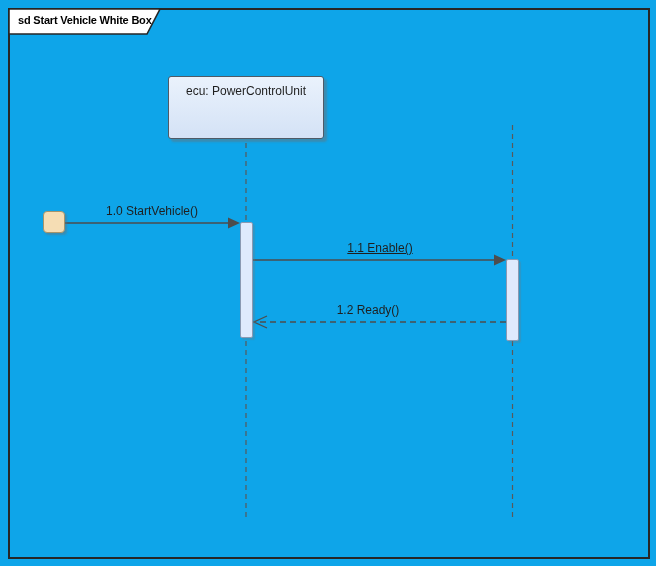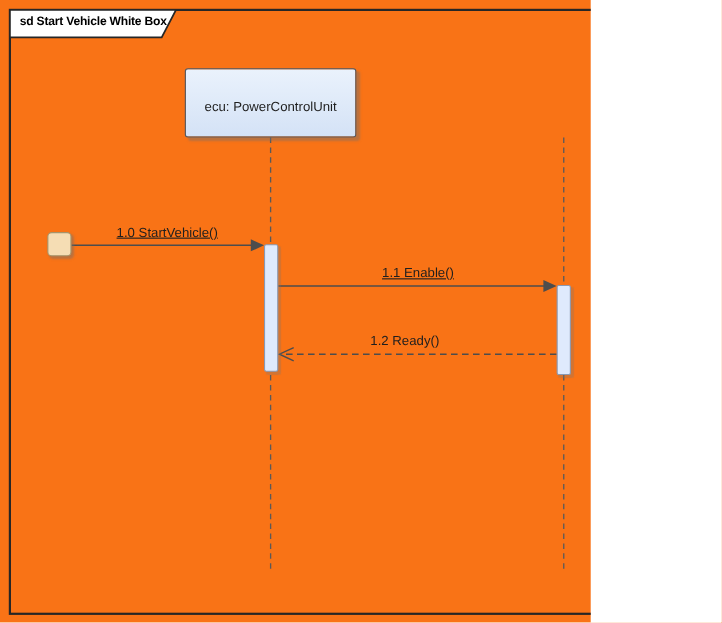--- a/index.html
+++ b/index.html
@@ -2,21 +2,21 @@
 <html style="--frame_border: #262626; --header_fill_top: #eaf2fc; --header_fill_bottom: #d4e2f6; --header_border: #4f5a66; --activation_fill: #dfeafd; --activation_border: #8a99b3; --endpoint_fill: #f5ddb4; --endpoint_border: #a5946b; --line_color: #4d4d4d; --lifeline_color: #595959; --text_color: #1f1f1f; --shadow_color: rgba(110,110,110,0.45); --shadow_color_light: rgba(120,120,120,0.3);"><head>
 <meta charset="utf-8">
 <style>
   * { margin: 0; padding: 0; box-sizing: border-box; }
   html, body { background: #ffffff; }
   body {
     width: 656px; height: 566px;
     font-family: "Liberation Sans", sans-serif;
     position: relative;
   }
-  #canvas { position: relative; width: 537px; height: 566px; background: #f97316; overflow: hidden; }
+  #canvas { position: relative; width: 656px; height: 566px; background: #0ea5e9; overflow: hidden; }
 
   .frame {
     position: absolute; left: 8px; top: 8px; width: 642px; height: 551px;
     border: 2px solid var(--frame_border, #262626);
     background: transparent;
   }
   svg.overlay { position: absolute; left: 0; top: 0; width: 656px; height: 566px; }
 
   .tab-shape { fill: #ffffff; stroke: var(--frame_border, #262626); stroke-width: 1.6; }
   .tab-title {
@@ -25,26 +25,26 @@
     letter-spacing: -0.2px; white-space: nowrap;
   }
 
   .lifeline-dash { stroke: var(--lifeline_color, #595959); stroke-width: 1.2; stroke-dasharray: 5 4; }
   .msg-line { stroke: var(--line_color, #4d4d4d); stroke-width: 1.3; fill: none; }
   .msg-line.dashed { stroke-dasharray: 6 4; }
   .arrow-fill { fill: var(--line_color, #4d4d4d); stroke: none; }
   .arrow-open { stroke: var(--line_color, #4d4d4d); stroke-width: 1.3; fill: none; }
 
   .head {
-    position: absolute; top: 62px; height: 63px;
+    position: absolute; top: 76px; height: 63px;
     background: linear-gradient(180deg, var(--header_fill_top, #eaf2fc) 0%, var(--header_fill_bottom, #d4e2f6) 100%);
     border: 1px solid var(--header_border, #4f5a66);
     border-radius: 3px;
     box-shadow: 3px 3px 2px var(--shadow_color, rgba(110,110,110,0.45));
-    display: flex; justify-content: center; align-items: center;
+    display: flex; justify-content: center; align-items: flex-start;
     padding-top: 7px;
     font-size: 12px; color: var(--text_color, #1f1f1f);
     white-space: nowrap;
   }
   .head.ecu { left: 168px; width: 156px; }
   .head.epc { left: 410px; width: 205px; }
 
   .activation {
     position: absolute; width: 13px;
     background: var(--activation_fill, #dfeafd);
@@ -61,21 +61,21 @@
     border: 1px solid var(--endpoint_border, #a5946b);
     border-radius: 4px;
     box-shadow: 2px 2px 2px var(--shadow_color, rgba(110,110,110,0.45));
   }
 
   .msg-label {
     position: absolute; transform: translateX(-50%);
     font-size: 12px; color: var(--text_color, #1f1f1f);
     white-space: nowrap; background: transparent;
   }
-  .lbl-1 { left: 152px; top: 204px; text-decoration: underline; }
+  .lbl-1 { left: 152px; top: 204px; }
   .lbl-2 { left: 380px; top: 241px; text-decoration: underline; }
   .lbl-3 { left: 368px; top: 303px; }
 </style>
 </head>
 <body>
 
 <div id="canvas">
 
   <div class="frame"></div>
 

